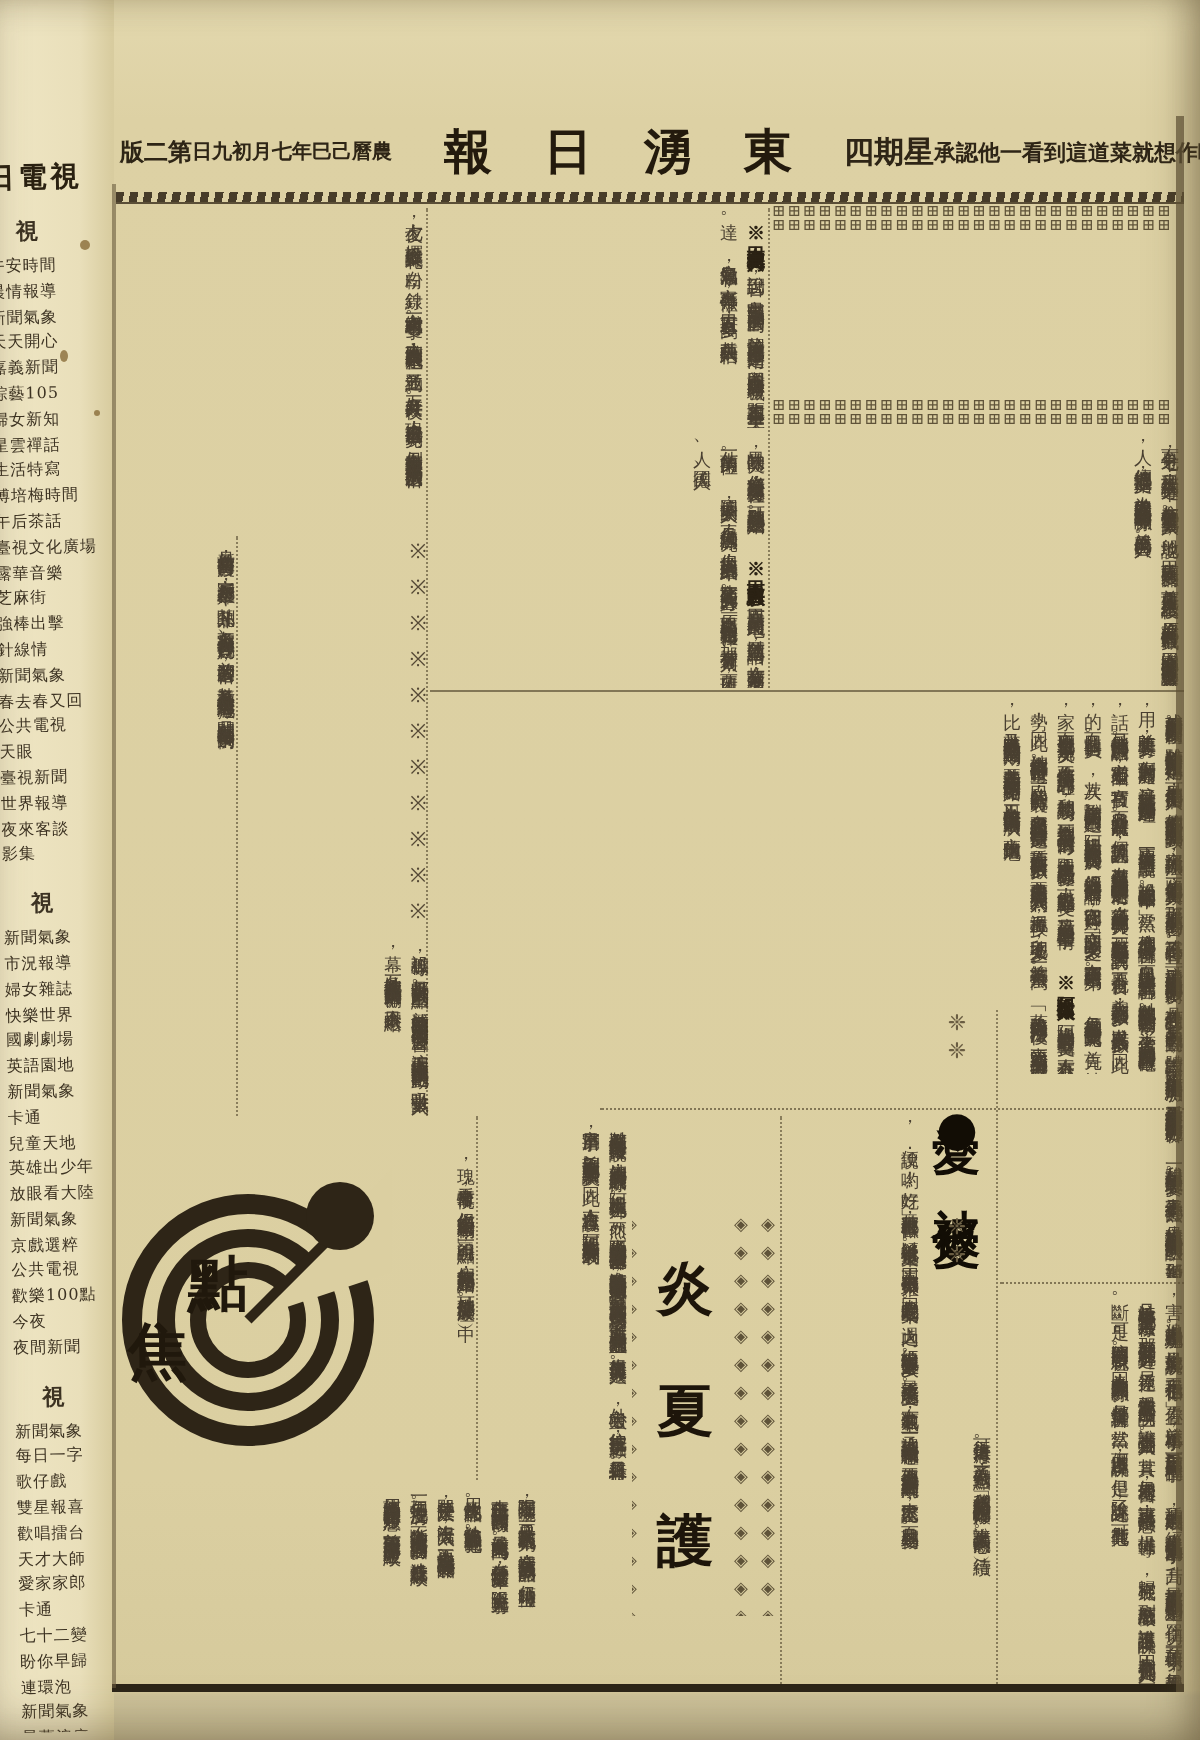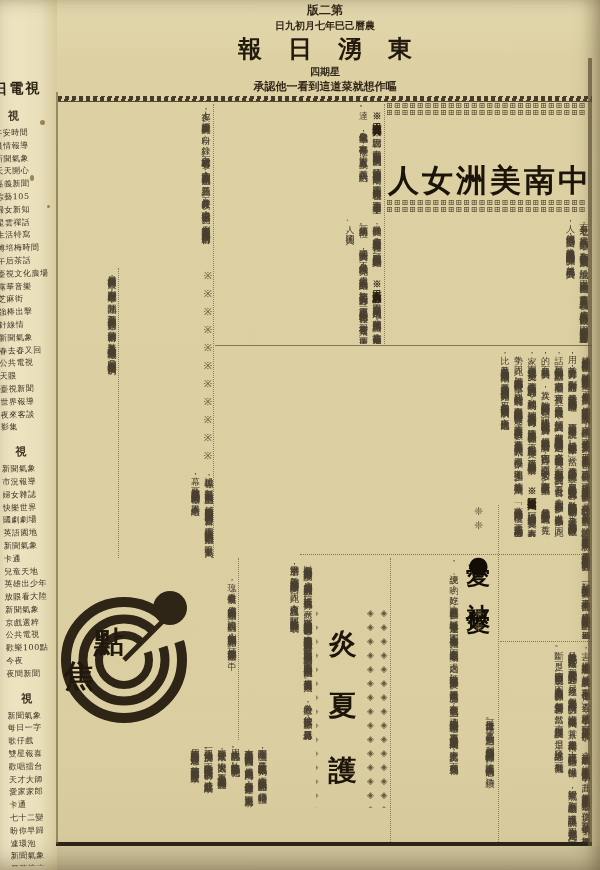--- a/index.html
+++ b/index.html
@@ -17,25 +17,25 @@
   .vcol{position:absolute;writing-mode:vertical-rl;text-orientation:upright;
         overflow:hidden;font-size:9px;line-height:1.5;letter-spacing:.5px;
         color:#4a4031;text-align:justify;}
   .vcol .sub{font-weight:bold;color:#2b2214;margin-top:2px;}
   .vcol .para{margin:0;}
   .orn{color:#6a5d42;}
   .rev{white-space:nowrap;font-weight:bold;}
 
   
   #header{position:absolute;left:60px;top:58px;width:530px;height:36px;
-    display:flex;align-items:center;justify-content:flex-end;color:#2e2516;flex-direction:column;}
+    display:flex;align-items:center;justify-content:space-between;color:#2e2516;}
   #edition{font-size:12px;font-weight:bold;}
   #lunar{font-size:10px;}
   #masthead{font-size:24px;font-weight:bold;letter-spacing:26px;text-indent:26px;color:#231a0d;}
-  #weekday{font-size:10px;}
+  #weekday{font-size:15px;}
   #dateline{font-size:11px;}
   .chainrule{position:absolute;left:58px;top:96px;width:534px;height:5px;
     background:repeating-linear-gradient(100deg,#473c29 0 4px,rgba(0,0,0,0) 4px 7px);
     border-bottom:1px solid #5a4e36;}
 
   
   .ornrow{position:absolute;font-size:8px;letter-spacing:1px;line-height:7px;color:#5f5339;
     white-space:nowrap;overflow:hidden;}
   #hl1a{position:absolute;left:428px;top:114px;width:162px;font-size:40px;font-weight:bold;
     letter-spacing:54px;color:#1b140a;white-space:nowrap;}
@@ -143,21 +143,20 @@
     <span id="edition" class="rev">版二第</span>
     <span id="lunar" class="rev">日九初月七年巳己曆農</span>
     <span id="masthead" class="rev">報日湧東</span>
     <span id="weekday" class="rev">四期星</span>
     <span id="dateline" class="rev">承認他一看到這道菜就想作嘔</span>
   </div>
   <div class="chainrule"></div>
 
   <div class="ornrow" style="left:386px;top:102px;width:204px;">⊞⊞⊞⊞⊞⊞⊞⊞⊞⊞⊞⊞⊞⊞⊞⊞⊞⊞⊞⊞⊞⊞⊞⊞⊞⊞</div>
   <div class="ornrow" style="left:386px;top:109px;width:204px;">⊞⊞⊞⊞⊞⊞⊞⊞⊞⊞⊞⊞⊞⊞⊞⊞⊞⊞⊞⊞⊞⊞⊞⊞⊞⊞</div>
-  <div id="hl1b" class="rev">人女洲美南中</div>
   <div class="ornrow" style="left:386px;top:199px;width:204px;">⊞⊞⊞⊞⊞⊞⊞⊞⊞⊞⊞⊞⊞⊞⊞⊞⊞⊞⊞⊞⊞⊞⊞⊞⊞⊞</div>
   <div class="ornrow" style="left:386px;top:206px;width:204px;">⊞⊞⊞⊞⊞⊞⊞⊞⊞⊞⊞⊞⊞⊞⊞⊞⊞⊞⊞⊞⊞⊞⊞⊞⊞⊞</div>
 
   <div class="vcol" style="left:215px;top:104px;width:168px;height:110px;">
     <span class="sub">※古巴女人體臭特異</span>
     <span class="para">說到古巴，它是中美洲加勒比海中的一個島國，位於美國東南部佛羅里達州之南，與美國著名賭埠邁阿密城，相距不過二百三十英里，飛機航程一小時可達。</span>
     <span class="para">全島氣候溫和，富有半熱帶性，人口只有五百多萬，其中白種人約佔</span>
   </div>
   <div class="vcol" style="left:385px;top:217px;width:205px;height:126px;">
     <span class="para">有百分之七十，黑種人約佔百分之三十，住在都會的華僑也有三萬多人。一般地說，古巴的人種是複雜的；首先是西班牙人入主該島後，就把原有的居民盡情殺戮，繼因開發農業的需要才又從各處移入許多黑人，以及其他國籍的人，他們經過混血交婚，由於血統的混合以及言語的溝通等等關係，就成為今日的古巴人。</span>

